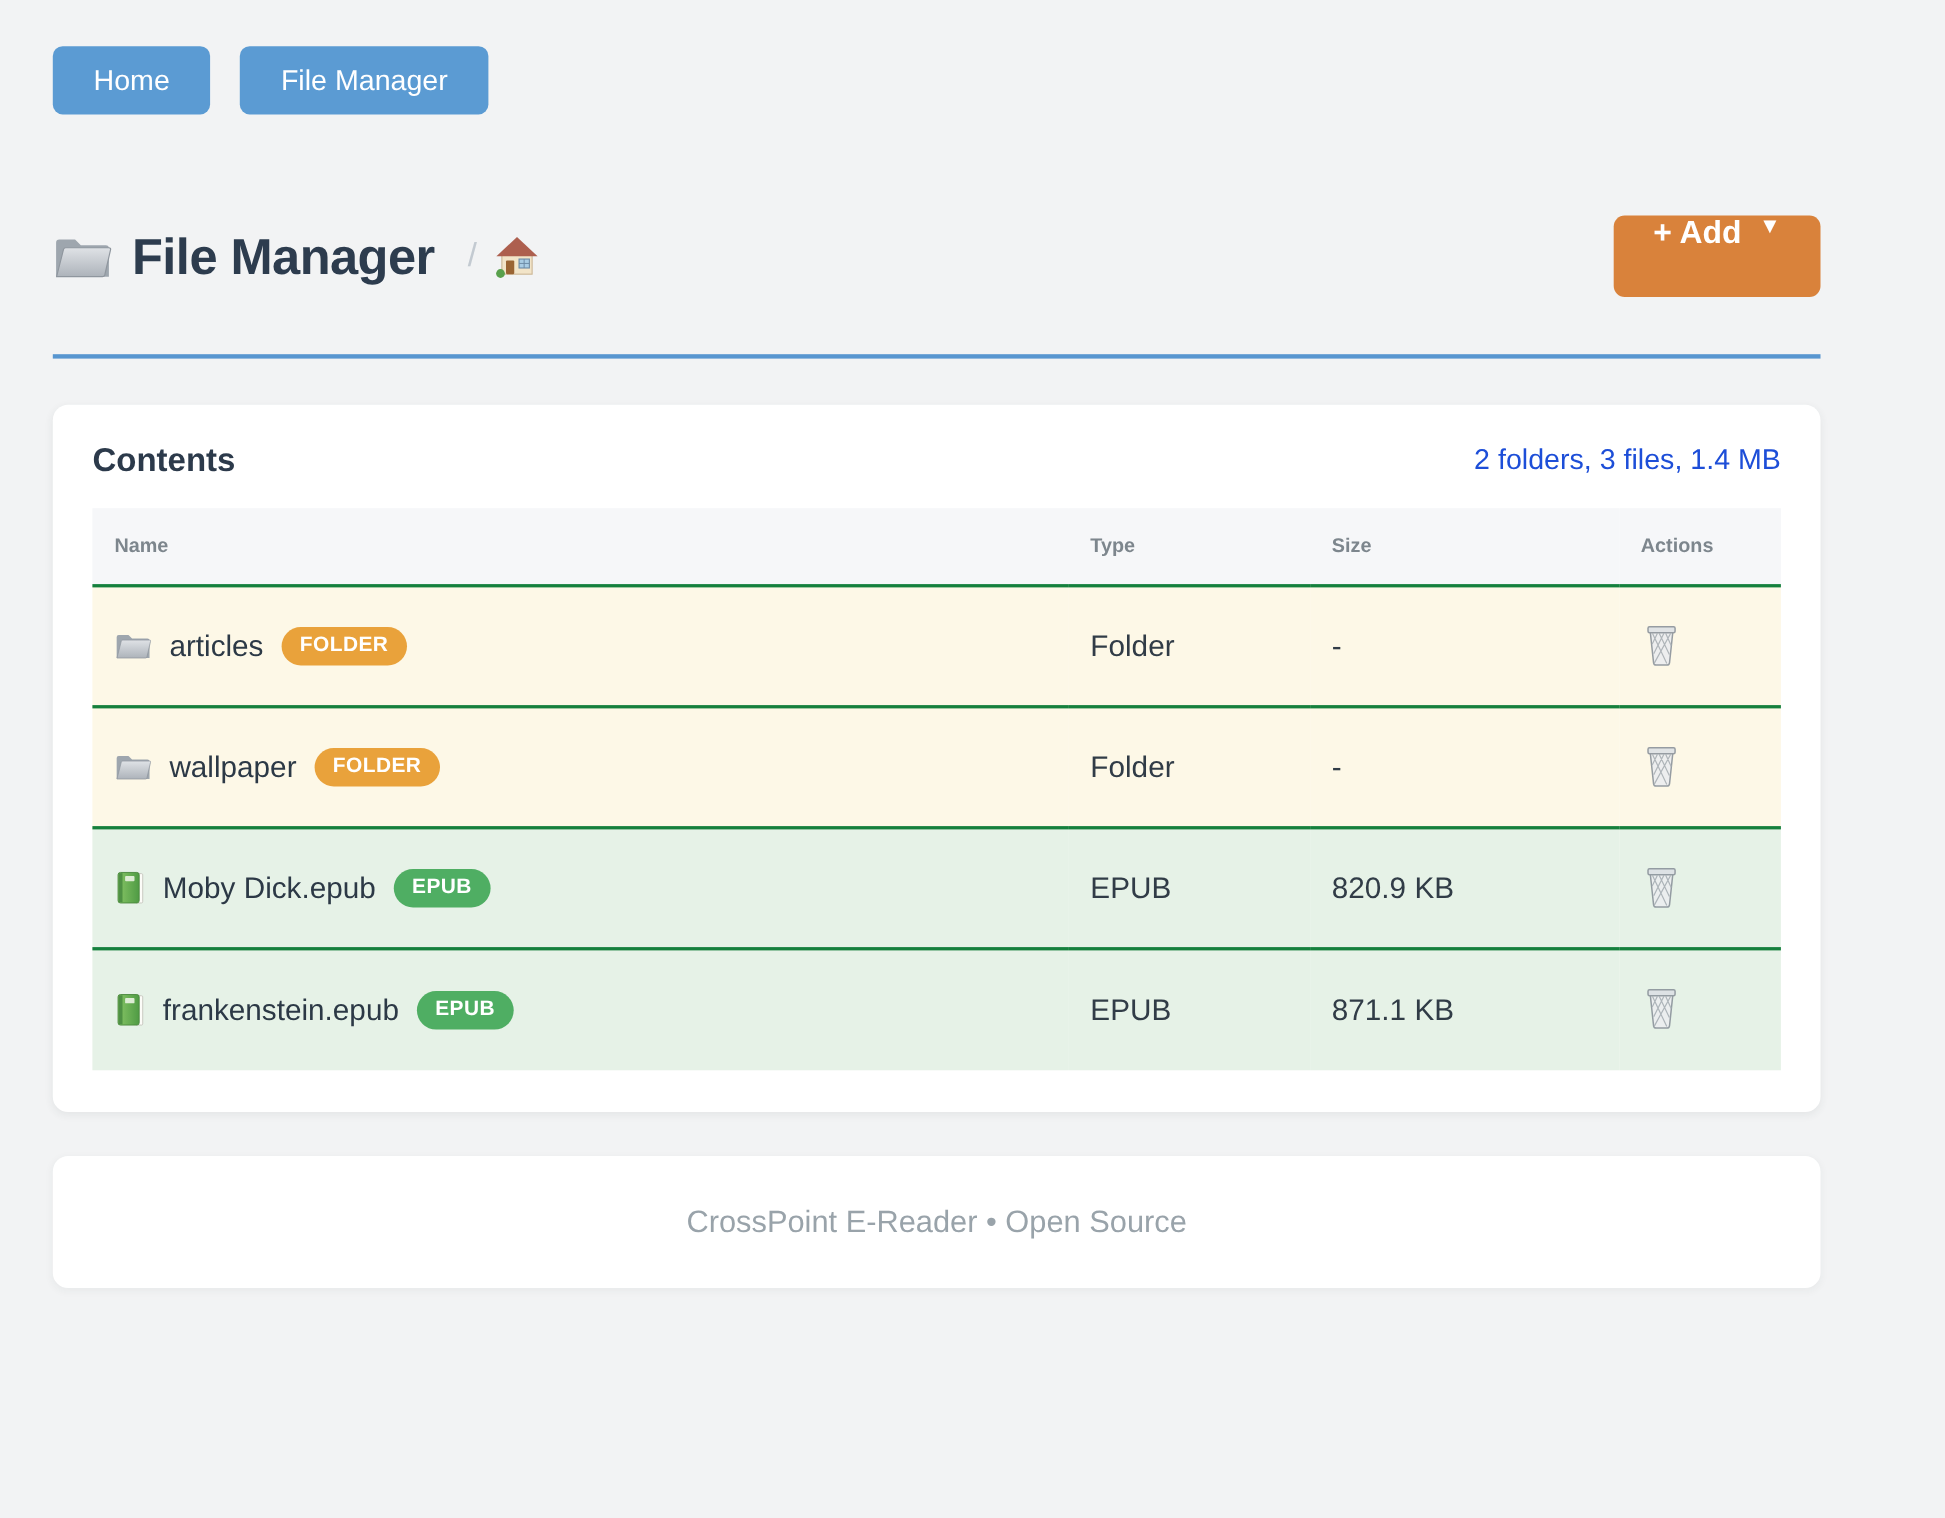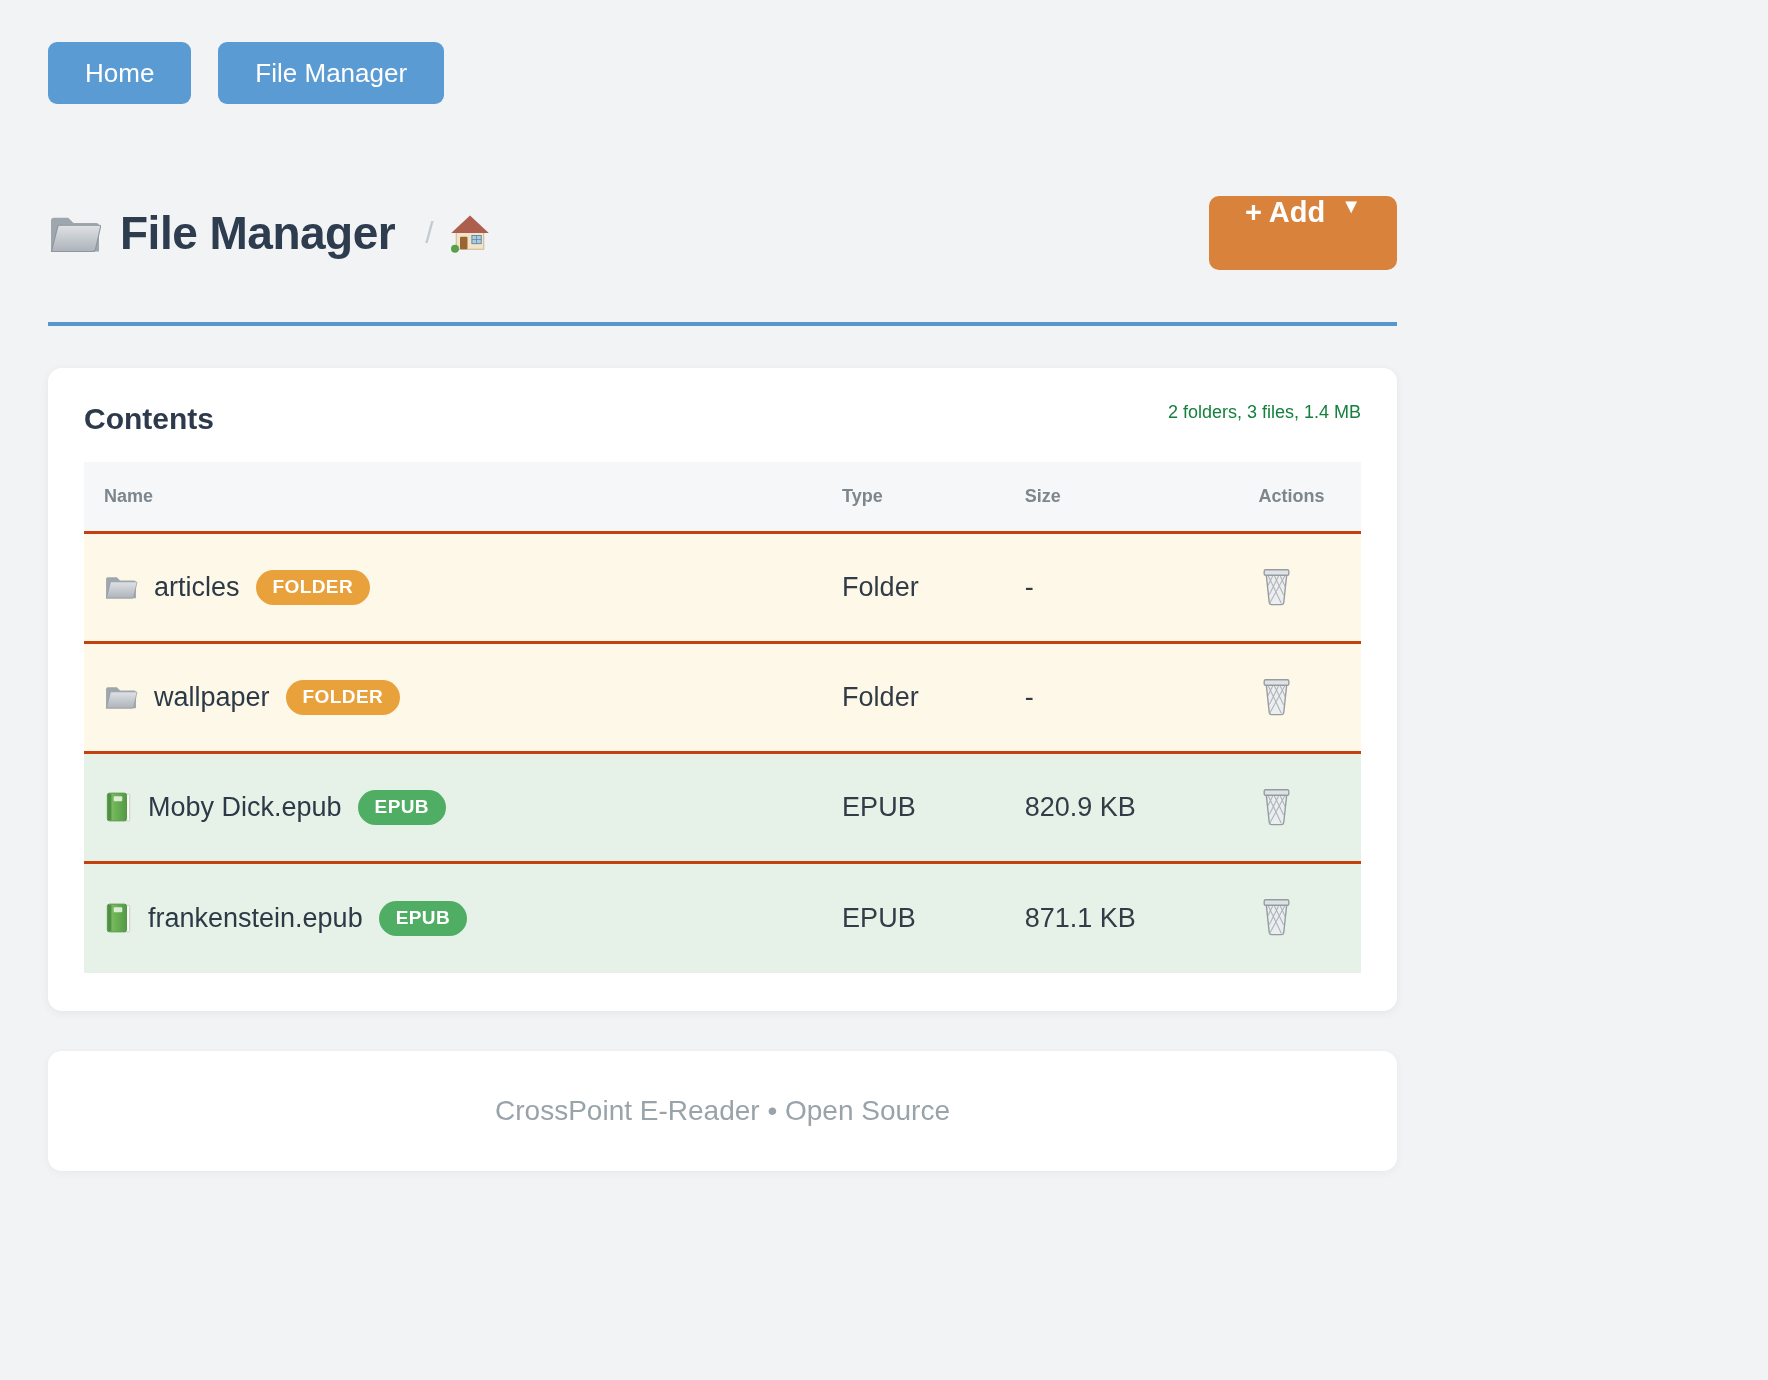--- a/index.html
+++ b/index.html
@@ -2,21 +2,21 @@
 <html><head>
 <meta charset="utf-8">
 <style>
   * { margin:0; padding:0; box-sizing:border-box; }
   html,body { width:1768px; }
   body {
     font-family:"Liberation Sans","DejaVu Sans",sans-serif;
     background:#f2f3f4;
   }
   .page { width:1768px; height:1380px; background:#f2f3f4; overflow:hidden; }
-  .content { margin-left:48px; width:1349px; padding-top:42px; }
+  .content { margin-left:48px; width:1607px; padding-top:42px; }
 
   
   .nav-row { display:flex; gap:27px; }
   .nav-btn {
     background:#5b9bd3; color:#fff; border:none; border-radius:9px;
     height:62px; padding:0 37px; font-size:26px; cursor:pointer;
     font-family:inherit; display:flex; align-items:center;
   }
 
   
@@ -37,34 +37,34 @@
   .title-divider { margin-top:52px; height:4px; background:#5896d0; border:none; }
 
   
   .card {
     margin-top:42px; background:#fff; border-radius:14px;
     padding:34px 36px 38px 36px;
     box-shadow:0 2px 8px rgba(40,50,60,0.07);
   }
   .card-head { display:flex; justify-content:space-between; align-items:flex-start; }
   .card-heading { font-size:30px; font-weight:bold; color:#2c3a4b; }
-  .card-summary { font-size:18px; color:#15803d; }
+  .card-summary { font-size:26px; color:#1d4ed8; }
 
   table.files { width:100%; border-collapse:collapse; margin-top:26px; }
   table.files th {
     background:#f6f7f9; text-align:left; font-size:18px; font-weight:bold;
     color:#7d868d; padding:24px 20px;
   }
   table.files col.c-name { width:57.8%; }
   table.files col.c-type { width:14.3%; }
   table.files col.c-size { width:18.3%; }
   table.files col.c-act  { width:9.6%;  }
   table.files td {
     height:110px; padding:0 20px; font-size:27px; color:#313c47;
-    border-top:3px solid #c2410c; vertical-align:middle;
+    border-top:3px solid #15803d; vertical-align:middle;
   }
   tr.row-folder td { background:#fdf8e7; }
   tr.row-epub td   { background:#e6f2e7; }
   .name-cell { display:flex; align-items:center; gap:16px; }
   .name-cell .row-icon { flex:0 0 auto; }
   .icon-folder-sm { width:34px; height:28px; }
   .icon-book-sm { width:28px; height:32px; }
   .file-name { color:#2c3946; }
   .badge {
     display:inline-block; color:#fff; font-size:19px; font-weight:bold;

